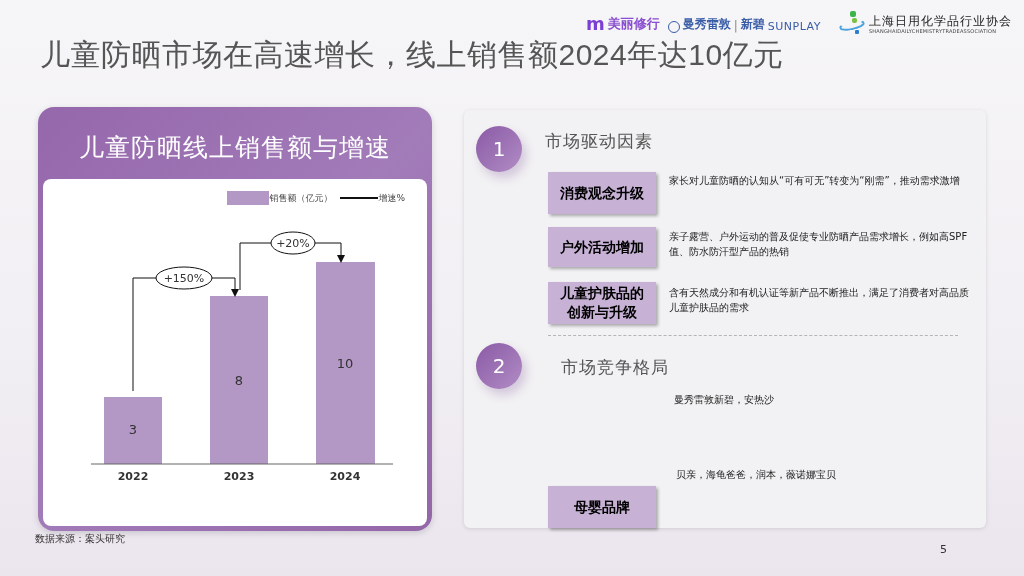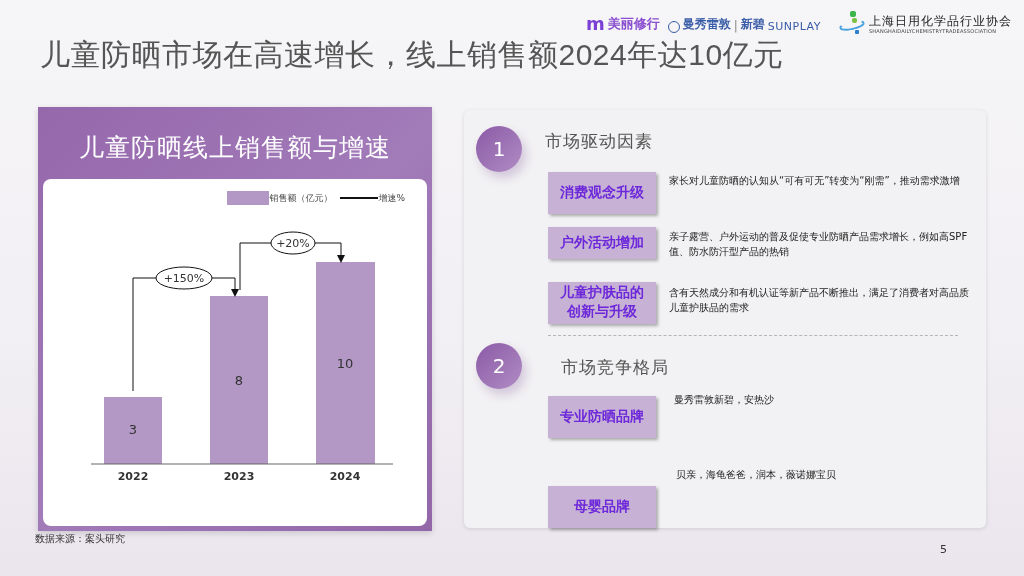--- a/index.html
+++ b/index.html
@@ -33,21 +33,21 @@
   .page-title {
     position: absolute; left: 40px; top: 35px;
     font-size: 30px; color: #555; letter-spacing: 0.5px; font-weight: normal;
     font-family: "Liberation Sans", "DejaVu Sans", sans-serif;
   }
 
   
   .left-panel {
     position: absolute; left: 38px; top: 107px; width: 394px; height: 424px;
     background: linear-gradient(135deg, #9567ab 0%, #a27bb9 50%, #9366a8 100%);
-    border-radius: 0;
+    border-radius: 16px;
     box-shadow: 0 2px 6px rgba(0,0,0,0.15);
   }
   .left-panel .panel-title {
     position: absolute; left: 0; right: 0; top: 24px; text-align: center;
     color: #fff; font-size: 25px; letter-spacing: 1px;
   }
   .chart-box {
     position: absolute; left: 5px; top: 72px; right: 5px; bottom: 5px;
     background: #fff; border-radius: 8px;
   }
@@ -64,24 +64,23 @@
   }
   .num-circle {
     position: absolute; width: 46px; height: 46px; border-radius: 50%;
     background: linear-gradient(135deg, #8b5aa6 0%, #b08cc4 100%);
     color: #fff; font-size: 20px; display: flex; align-items: center; justify-content: center;
     box-shadow: 4px 6px 10px rgba(120,80,150,0.25);
   }
   .sec-title { position: absolute; font-size: 17px; color: #555; letter-spacing: 1px; }
   .tag {
     position: absolute; width: 108px; background: #c7b2d6;
-    color: #6d28d9; font-size: 14px; font-weight: bold; text-align: center;
+    color: #000000; font-size: 14px; font-weight: bold; text-align: center;
     display: flex; align-items: center; justify-content: center; line-height: 1.35;
     box-shadow: 2px 2px 3px rgba(0,0,0,0.3);
-    font-family: Liberation Serif, serif;
   }
   .desc { position: absolute; font-size: 10px; color: #222; line-height: 1.45; }
   .divider { position: absolute; left: 84px; width: 410px; border-top: 1px dashed #b5b5b5; }
 
   .source { position: absolute; left: 35px; top: 532px; font-size: 10px; color: #333; }
   .page-num { position: absolute; left: 940px; top: 543px; font-size: 11px; color: #333; }
 </style>
 </head>
 <body>
 
@@ -151,32 +150,31 @@
   </div>
 </div>
 
 <div class="right-panel">
   <div class="num-circle" style="left:12px; top:16px;">1</div>
   <div class="sec-title" style="left:81px; top:20px;">市场驱动因素</div>
 
   <div class="tag" style="left:84px; top:62px; height:42px;">消费观念升级</div>
   <div class="desc" style="left:205px; top:64px; width:300px;">家长对儿童防晒的认知从“可有可无”转变为“刚需”，推动需求激增</div>
 
-  <div class="tag" style="left:84px; top:117px; height:32px;">户外活动增加</div>
+  <div class="tag" style="left:84px; top:117px; height:40px;">户外活动增加</div>
   <div class="desc" style="left:205px; top:120px; width:312px;">亲子露营、户外运动的普及促使专业防晒产品需求增长，例如高SPF值、防水防汗型产品的热销</div>
 
   <div class="tag" style="left:84px; top:172px; height:42px; padding:12px 12px;">儿童护肤品的创新与升级</div>
   <div class="desc" style="left:205px; top:176px; width:300px;">含有天然成分和有机认证等新产品不断推出，满足了消费者对高品质儿童护肤品的需求</div>
 
   <div class="divider" style="top:225px;"></div>
 
   <div class="num-circle" style="left:12px; top:233px;">2</div>
   <div class="sec-title" style="left:81px; top:246px;margin-left:16px;">市场竞争格局</div>
 
-  <div class="tag" style="left:84px; top:286px; height:42px;">专业防晒品牌</div>
   <div class="desc" style="left:210px; top:283px; width:280px;">曼秀雷敦新碧，安热沙</div>
 
   <div class="tag" style="left:84px; top:344px; height:42px;margin-top:32px;">母婴品牌</div>
   <div class="desc" style="left:212px; top:358px; width:290px;">贝亲，海龟爸爸，润本，薇诺娜宝贝</div>
 </div>
 
 <div class="source">数据来源：案头研究</div>
 <div class="page-num">5</div>
 
 </body></html>

